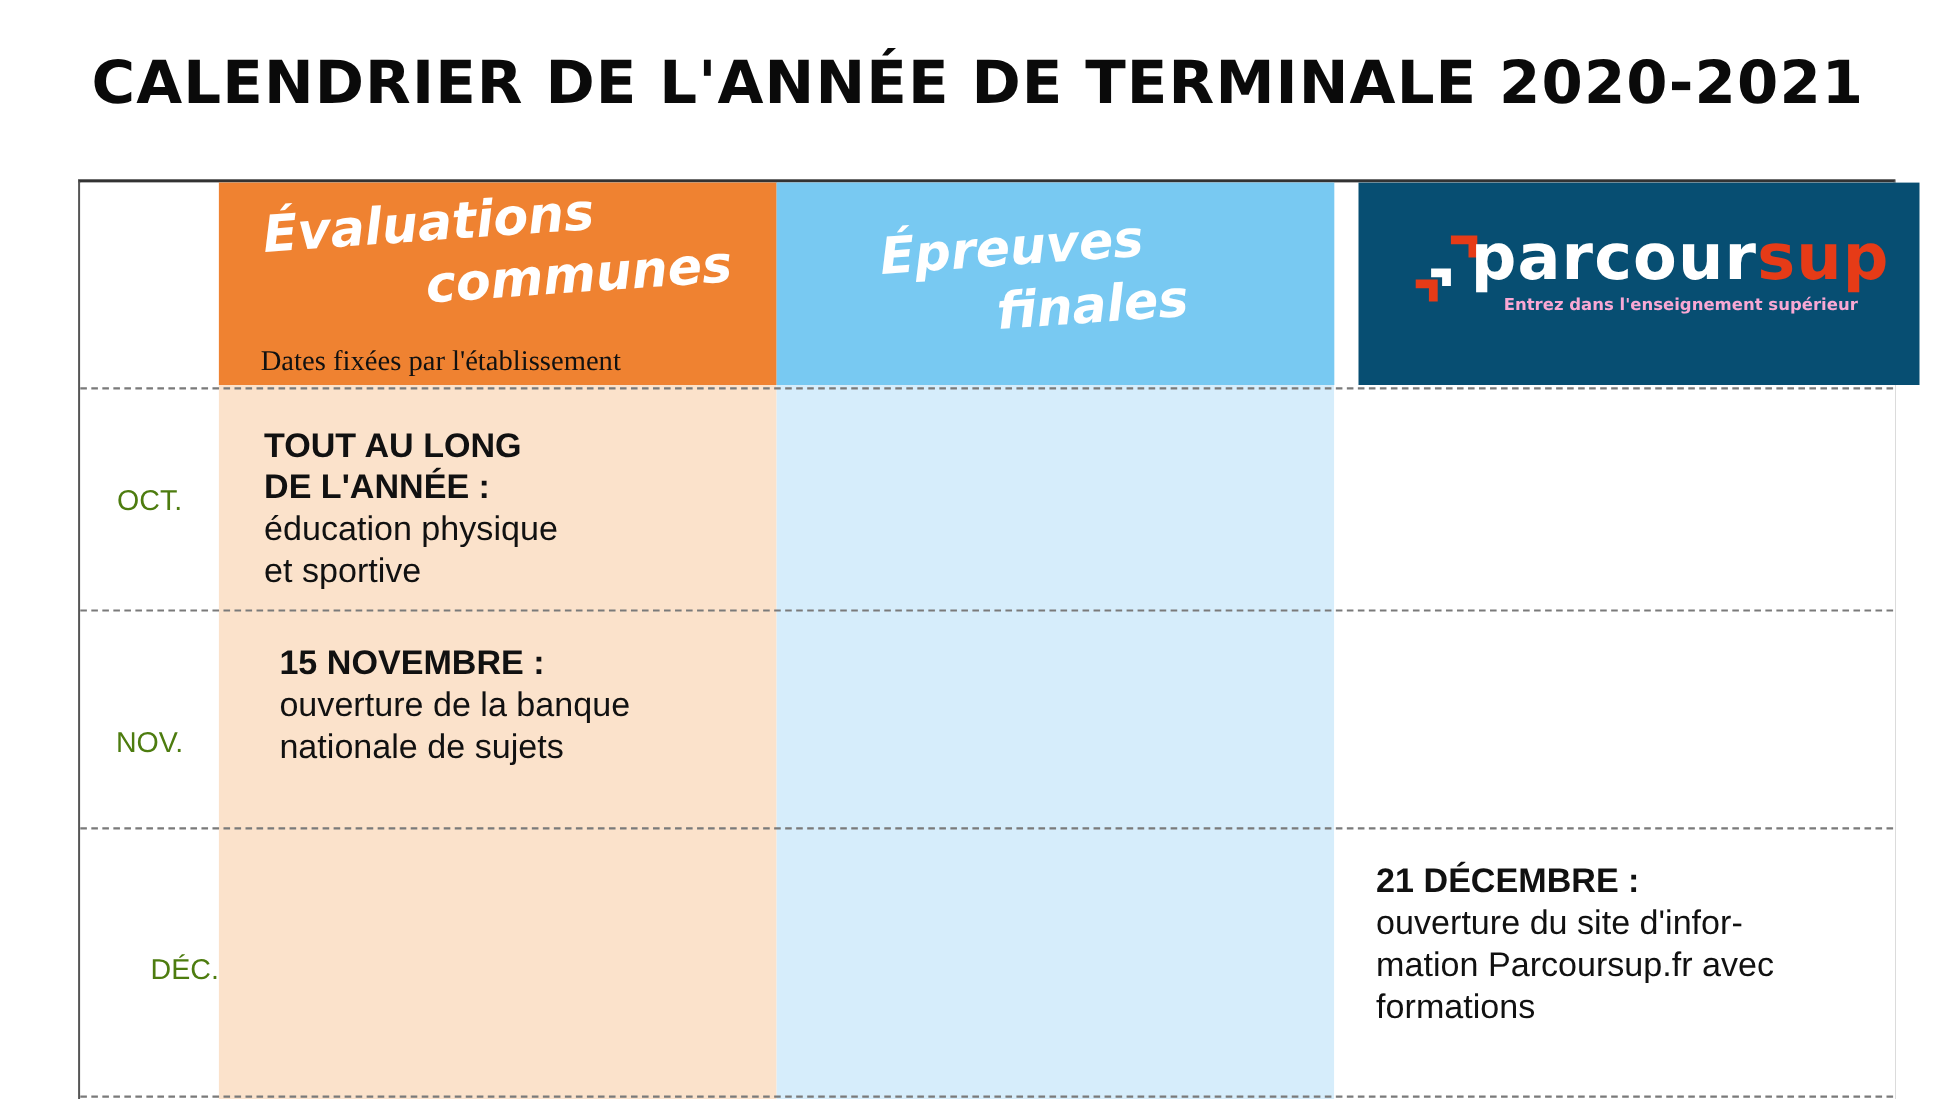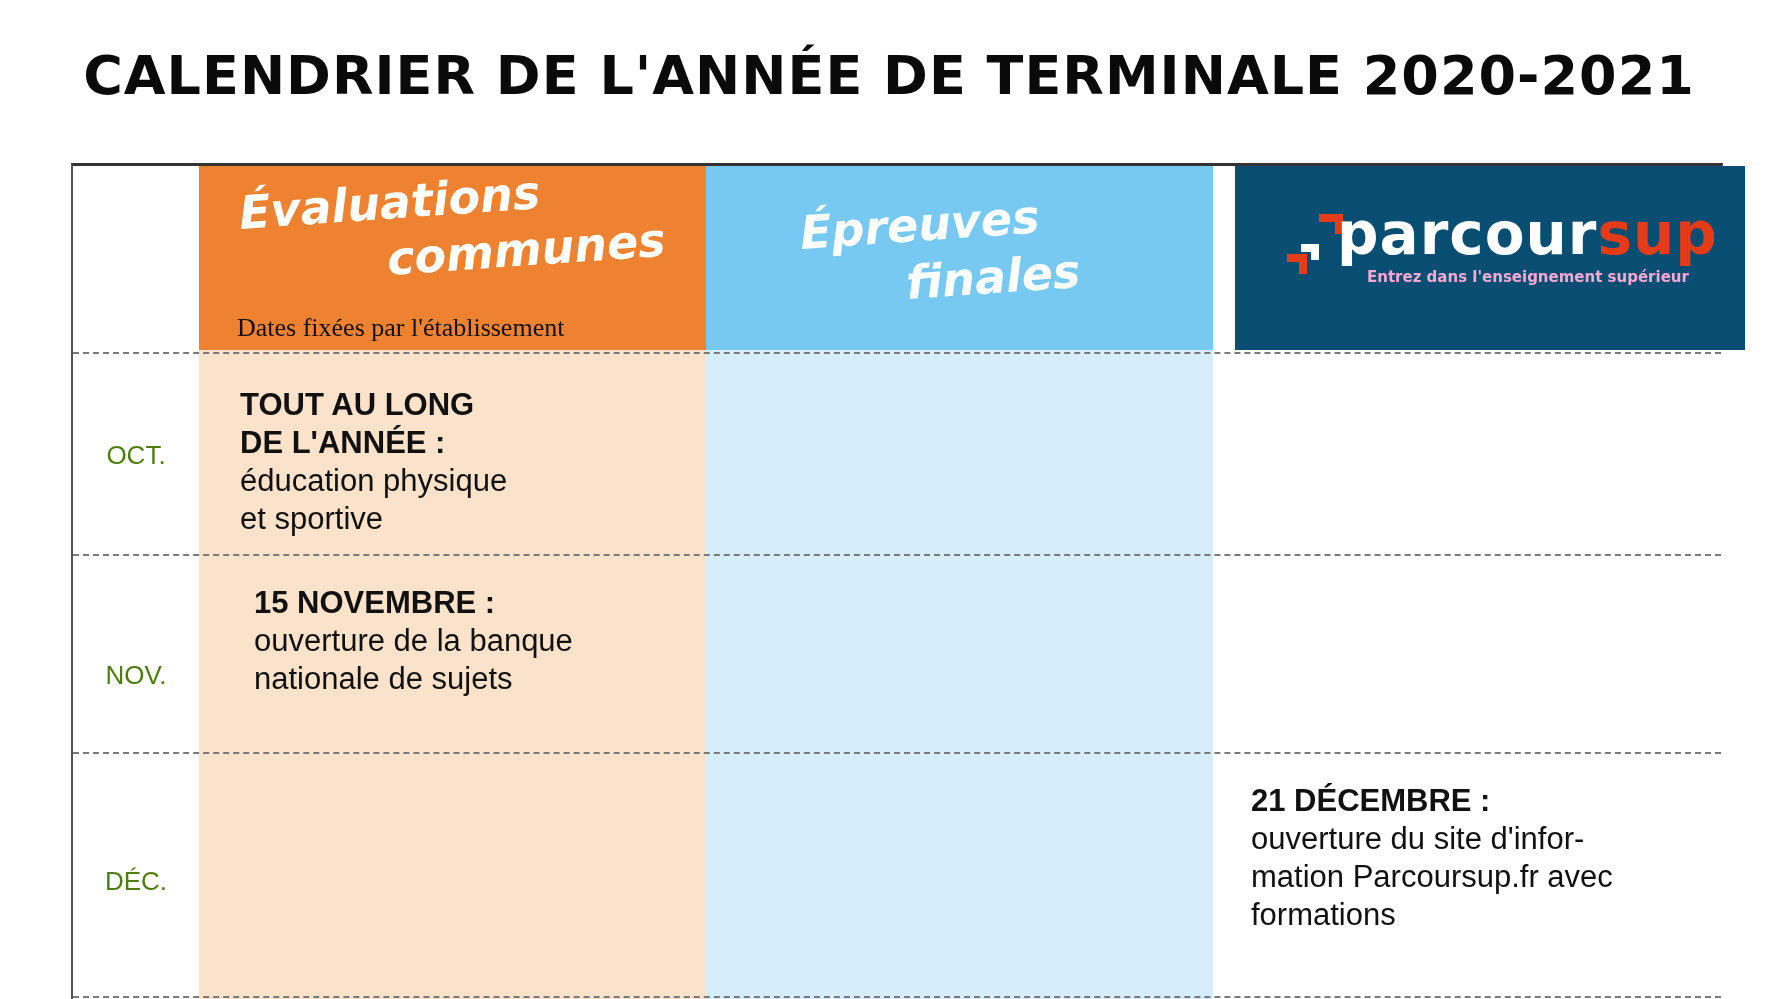--- a/index.html
+++ b/index.html
@@ -78,20 +78,20 @@
     <div>et sportive</div>
   </div>
 
   <div class="month" style="top:476px;margin-top:18px;">NOV.</div>
   <div class="cell" style="left:181px; top:418px;">
     <b>15 NOVEMBRE :</b>
     <div>ouverture de la banque</div>
     <div>nationale de sujets</div>
   </div>
 
-  <div class="month" style="top:700px;">DÉC.</div>
+  <div class="month" style="top:700px;text-align:right;">DÉC.</div>
   <div class="cell" style="left:1178px; top:616px;">
     <b>21 DÉCEMBRE :</b>
     <div>ouverture du site d'infor-</div>
     <div>mation Parcoursup.fr avec</div>
     <div>formations</div>
   </div>
 </div>
 
 </body></html>

